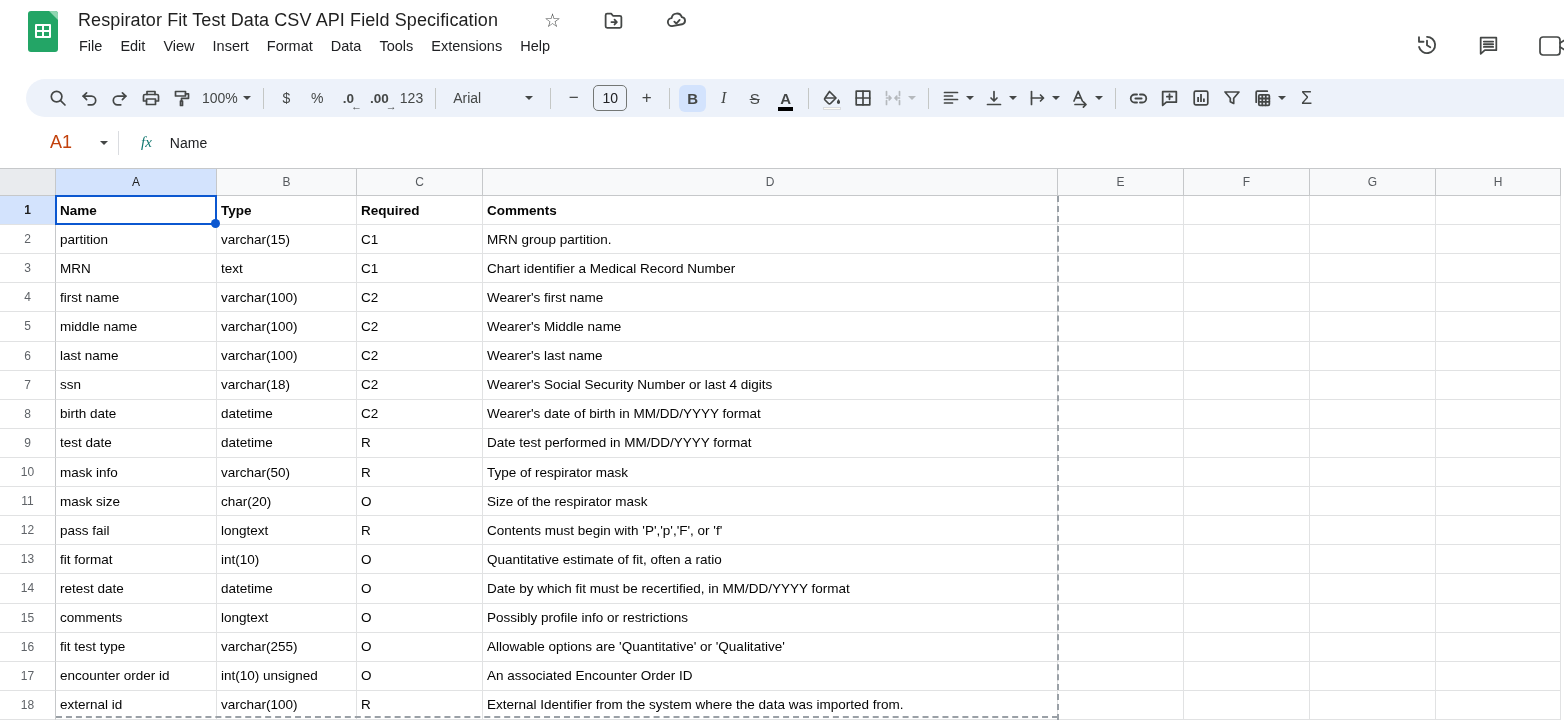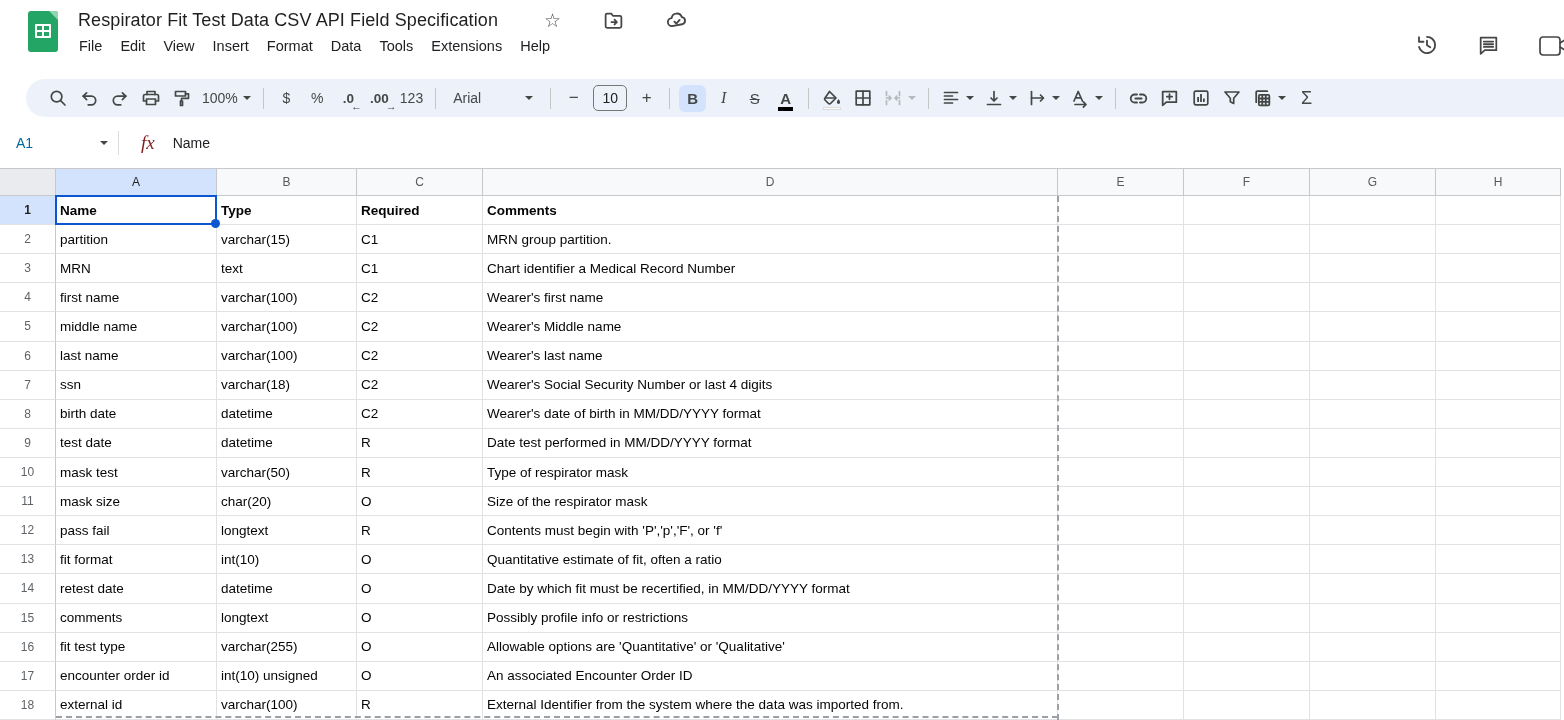--- a/index.html
+++ b/index.html
@@ -54,25 +54,25 @@
   svg.ic { display:block; }
   svg.ic * { stroke:#444746; fill:none; stroke-width:1.7; stroke-linecap:round; stroke-linejoin:round; }
   svg.ic .fill { fill:#444746; stroke:none; }
   svg.ic.dis * { stroke:#b5b9bd; }
   .sigma { font-size:18px; color:#444746; }
 
   
   #formula-bar { position:absolute; left:0; top:117px; width:1564px; height:51px; background:#fff;
                  display:flex; align-items:center; }
   #name-box { display:flex; align-items:center; width:118px; padding-left:16px; }
-  #cell-ref { font-size:14px; color:#0369a1; }
+  #cell-ref { font-size:18px; color:#c2410c;margin-left:34px; }
   #name-box .caret { margin-left:auto; margin-right:10px; }
   #fx-sep { width:1px; height:24px; background:#dadce0; }
-  #fx-label { font-family:"Liberation Serif",serif; font-style:italic; color:#7f1d1d;
-              font-size:19px; margin:0 18px 0 22px; }
+  #fx-label { font-family:"Liberation Serif",serif; font-style:italic; color:#0f766e;
+              font-size:15px; margin:0 18px 0 22px; }
   #formula-content { font-size:14px; color:#202124; }
 
   
   #grid { position:absolute; left:0; top:168px; width:1564px; height:552px; background:#fff; }
   .chdr { position:absolute; top:0; height:28px; background:#f8f9fa; border-right:1px solid #c6c8ca;
           border-bottom:1px solid #c6c8ca; border-top:1px solid #c6c8ca;
           display:flex; align-items:center; justify-content:center;
           font-size:12px; color:#575b5f; }
   .chdr.sel { background:#d3e3fd; color:#1f1f1f; }
   #corner { position:absolute; left:0; top:0; width:56px; height:28px; background:#e9ebee;
@@ -413,21 +413,21 @@
     <div class="rhdr" style="top: 260.889px; height: 29.1111px;">9</div>
     <div class="cell" style="left: 56px; top: 260.889px; width: 161px; height: 29.1111px;">test date</div>
     <div class="cell" style="left: 217px; top: 260.889px; width: 140px; height: 29.1111px;">datetime</div>
     <div class="cell" style="left: 357px; top: 260.889px; width: 126px; height: 29.1111px;">R</div>
     <div class="cell" style="left: 483px; top: 260.889px; width: 575px; height: 29.1111px;">Date test performed in MM/DD/YYYY format</div>
     <div class="cell" style="left: 1058px; top: 260.889px; width: 126px; height: 29.1111px;"></div>
     <div class="cell" style="left: 1184px; top: 260.889px; width: 126px; height: 29.1111px;"></div>
     <div class="cell" style="left: 1310px; top: 260.889px; width: 126px; height: 29.1111px;"></div>
     <div class="cell" style="left: 1436px; top: 260.889px; width: 125px; height: 29.1111px;"></div>
     <div class="rhdr" style="top: 290px; height: 29.1111px;">10</div>
-    <div class="cell" style="left: 56px; top: 290px; width: 161px; height: 29.1111px;">mask test</div>
+    <div class="cell" style="left: 56px; top: 290px; width: 161px; height: 29.1111px;">mask info</div>
     <div class="cell" style="left: 217px; top: 290px; width: 140px; height: 29.1111px;">varchar(50)</div>
     <div class="cell" style="left: 357px; top: 290px; width: 126px; height: 29.1111px;">R</div>
     <div class="cell" style="left: 483px; top: 290px; width: 575px; height: 29.1111px;">Type of respirator mask</div>
     <div class="cell" style="left: 1058px; top: 290px; width: 126px; height: 29.1111px;"></div>
     <div class="cell" style="left: 1184px; top: 290px; width: 126px; height: 29.1111px;"></div>
     <div class="cell" style="left: 1310px; top: 290px; width: 126px; height: 29.1111px;"></div>
     <div class="cell" style="left: 1436px; top: 290px; width: 125px; height: 29.1111px;"></div>
     <div class="rhdr" style="top: 319.111px; height: 29.1111px;">11</div>
     <div class="cell" style="left: 56px; top: 319.111px; width: 161px; height: 29.1111px;">mask size</div>
     <div class="cell" style="left: 217px; top: 319.111px; width: 140px; height: 29.1111px;">char(20)</div>

